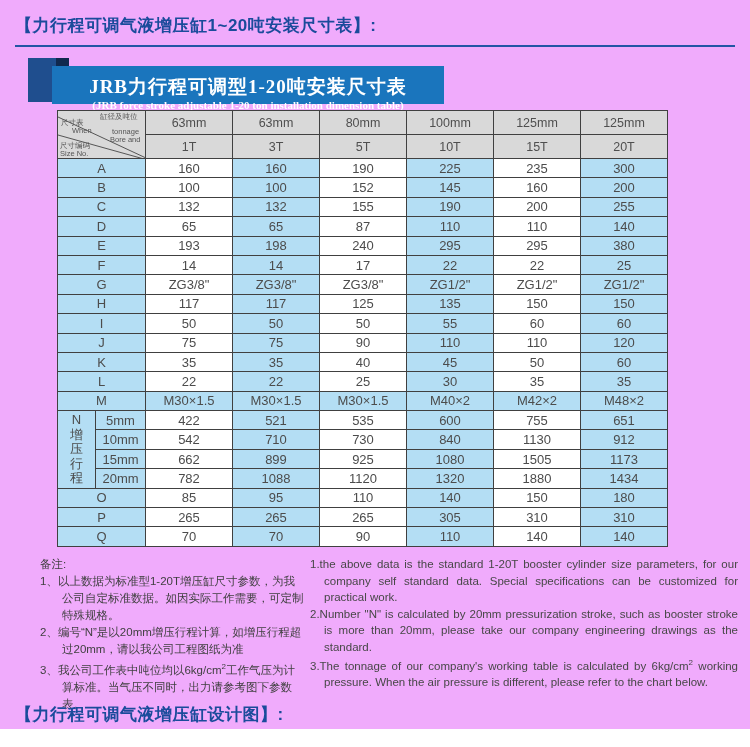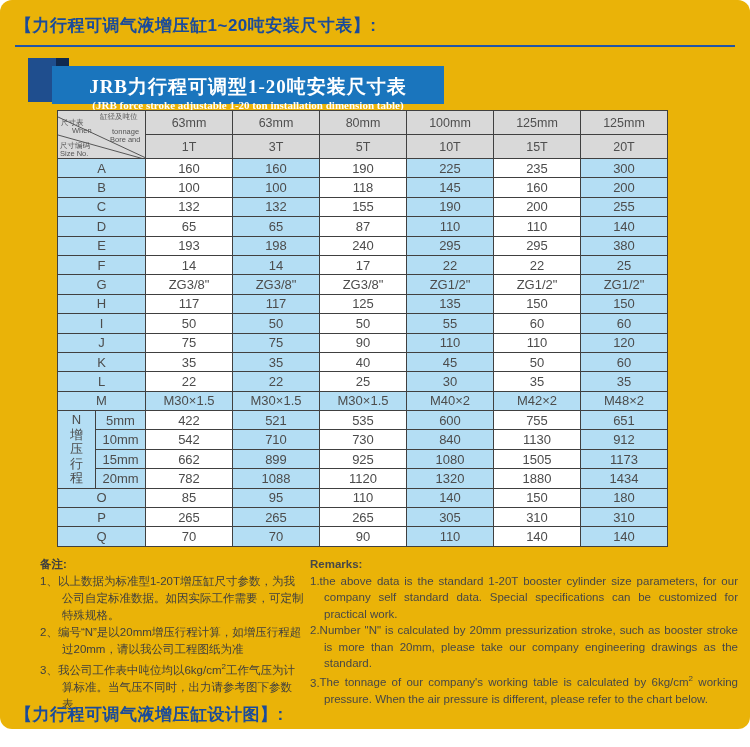--- a/index.html
+++ b/index.html
@@ -1,17 +1,17 @@
 <!DOCTYPE html>
 <html><head>
 <meta charset="utf-8">
 <style>
   html,body{margin:0;padding:0;background:#fff;}
-  #page{position:relative;width:750px;height:729px;background:#eab308;overflow:hidden;
-        font-family:"Liberation Sans",sans-serif;border-radius:12px;}
+  #page{position:relative;width:750px;height:729px;background:#f0abfc;overflow:hidden;
+        font-family:"Liberation Sans",sans-serif;}
   .sec-heading{position:absolute;left:15px;font-size:17px;font-weight:bold;color:#1a4b9b;
         letter-spacing:0.5px;}
   .sec-rule{position:absolute;left:15px;width:720px;height:0;border-top:2px solid #2355a5;}
 
   
   #banner-square{position:absolute;left:28px;top:58px;width:40px;height:44px;background:#1f4e8e;}
   #banner-fold{position:absolute;left:56px;top:58px;width:13px;height:17px;background:#10294f;}
   #banner{position:absolute;left:52px;top:66px;width:392px;height:38px;background:#1a75bd;
         color:#ffffff;text-align:center;font-family:"Liberation Serif",serif;}
   #banner .t1{font-size:19px;font-weight:bold;line-height:24px;letter-spacing:1px;margin-top:9px;}
@@ -26,21 +26,21 @@
   td.corner{position:relative;background:#d9d9d9;padding:0;}
   .corner svg{position:absolute;left:0;top:0;}
   .corner .cn{position:absolute;font-size:7.5px;color:#555;line-height:8px;white-space:nowrap;}
   td.lbl{background:#b4def4;color:#2e2e2e;font-size:14px;}
   td.sub{background:#b4def4;color:#2e2e2e;font-size:13px;}
   td.nlab{background:#b4def4;color:#2e2e2e;font-size:13px;line-height:14.5px;white-space:pre-line;}
   td.c-blue{background:#b4def4;}
   td.c-white{background:#ffffff;}
 
   
-  .note-title{font-weight:bold;}
+  .note-title{font-weight:normal;}
   #notes-cn{position:absolute;left:40px;top:556px;width:266px;font-size:11.5px;color:#3f3f3f;
         line-height:17px;}
   #notes-cn .item{padding-left:22px;text-indent:-22px;}
   #notes-en{position:absolute;left:310px;top:556px;width:428px;font-size:11.5px;color:#474747;
         line-height:16.5px;}
   #notes-en .item{padding-left:14px;text-indent:-14px;text-align:justify;}
   sup{font-size:8px;}
 </style>
 </head>
 <body>
@@ -105,21 +105,21 @@
             <td class="c-blue">160</td>
             <td class="c-white">190</td>
             <td class="c-blue">225</td>
             <td class="c-white">235</td>
             <td class="c-blue">300</td>
           </tr>
           <tr>
             <td class="lbl" colspan="2">B</td>
             <td class="c-white">100</td>
             <td class="c-blue">100</td>
-            <td class="c-white">118</td>
+            <td class="c-white">152</td>
             <td class="c-blue">145</td>
             <td class="c-white">160</td>
             <td class="c-blue">200</td>
           </tr>
           <tr>
             <td class="lbl" colspan="2">C</td>
             <td class="c-white">132</td>
             <td class="c-blue">132</td>
             <td class="c-white">155</td>
             <td class="c-blue">190</td>
@@ -291,21 +291,20 @@
   <div id="notes-cn">
     <div class="note-title">备注:</div>
     <div id="notes-cn-items">
         <div class="item"><span>1、</span><span>以上数据为标准型1-20T增压缸尺寸参数，为我公司自定标准数据。如因实际工作需要，可定制特殊规格。</span></div>
         <div class="item"><span>2、</span><span>编号“N”是以20mm增压行程计算，如增压行程超过20mm，请以我公司工程图纸为准</span></div>
         <div class="item"><span>3、</span><span>我公司工作表中吨位均以6kg/cm<sup>2</sup>工作气压为计算标准。当气压不同时，出力请参考图下参数表。</span></div>
       </div>
   </div>
 
   <div id="notes-en">
-    <div class="note-title">Remarks:</div>
     <div id="notes-en-items">
         <div class="item"><span>1.</span><span>the above data is the standard 1-20T booster cylinder size parameters, for our company self standard data. Special specifications can be customized for practical work.</span></div>
         <div class="item"><span>2.</span><span>Number "N" is calculated by 20mm pressurization stroke, such as booster stroke is more than 20mm, please take our company engineering drawings as the standard.</span></div>
         <div class="item"><span>3.</span><span>The tonnage of our company's working table is calculated by 6kg/cm<sup>2</sup> working pressure. When the air pressure is different, please refer to the chart below.</span></div>
       </div>
   </div>
 
   <div class="sec-heading" style="top:703px;">【力行程可调气液增压缸设计图】:</div>
   <div class="sec-rule" style="top:736px;"></div>
 

